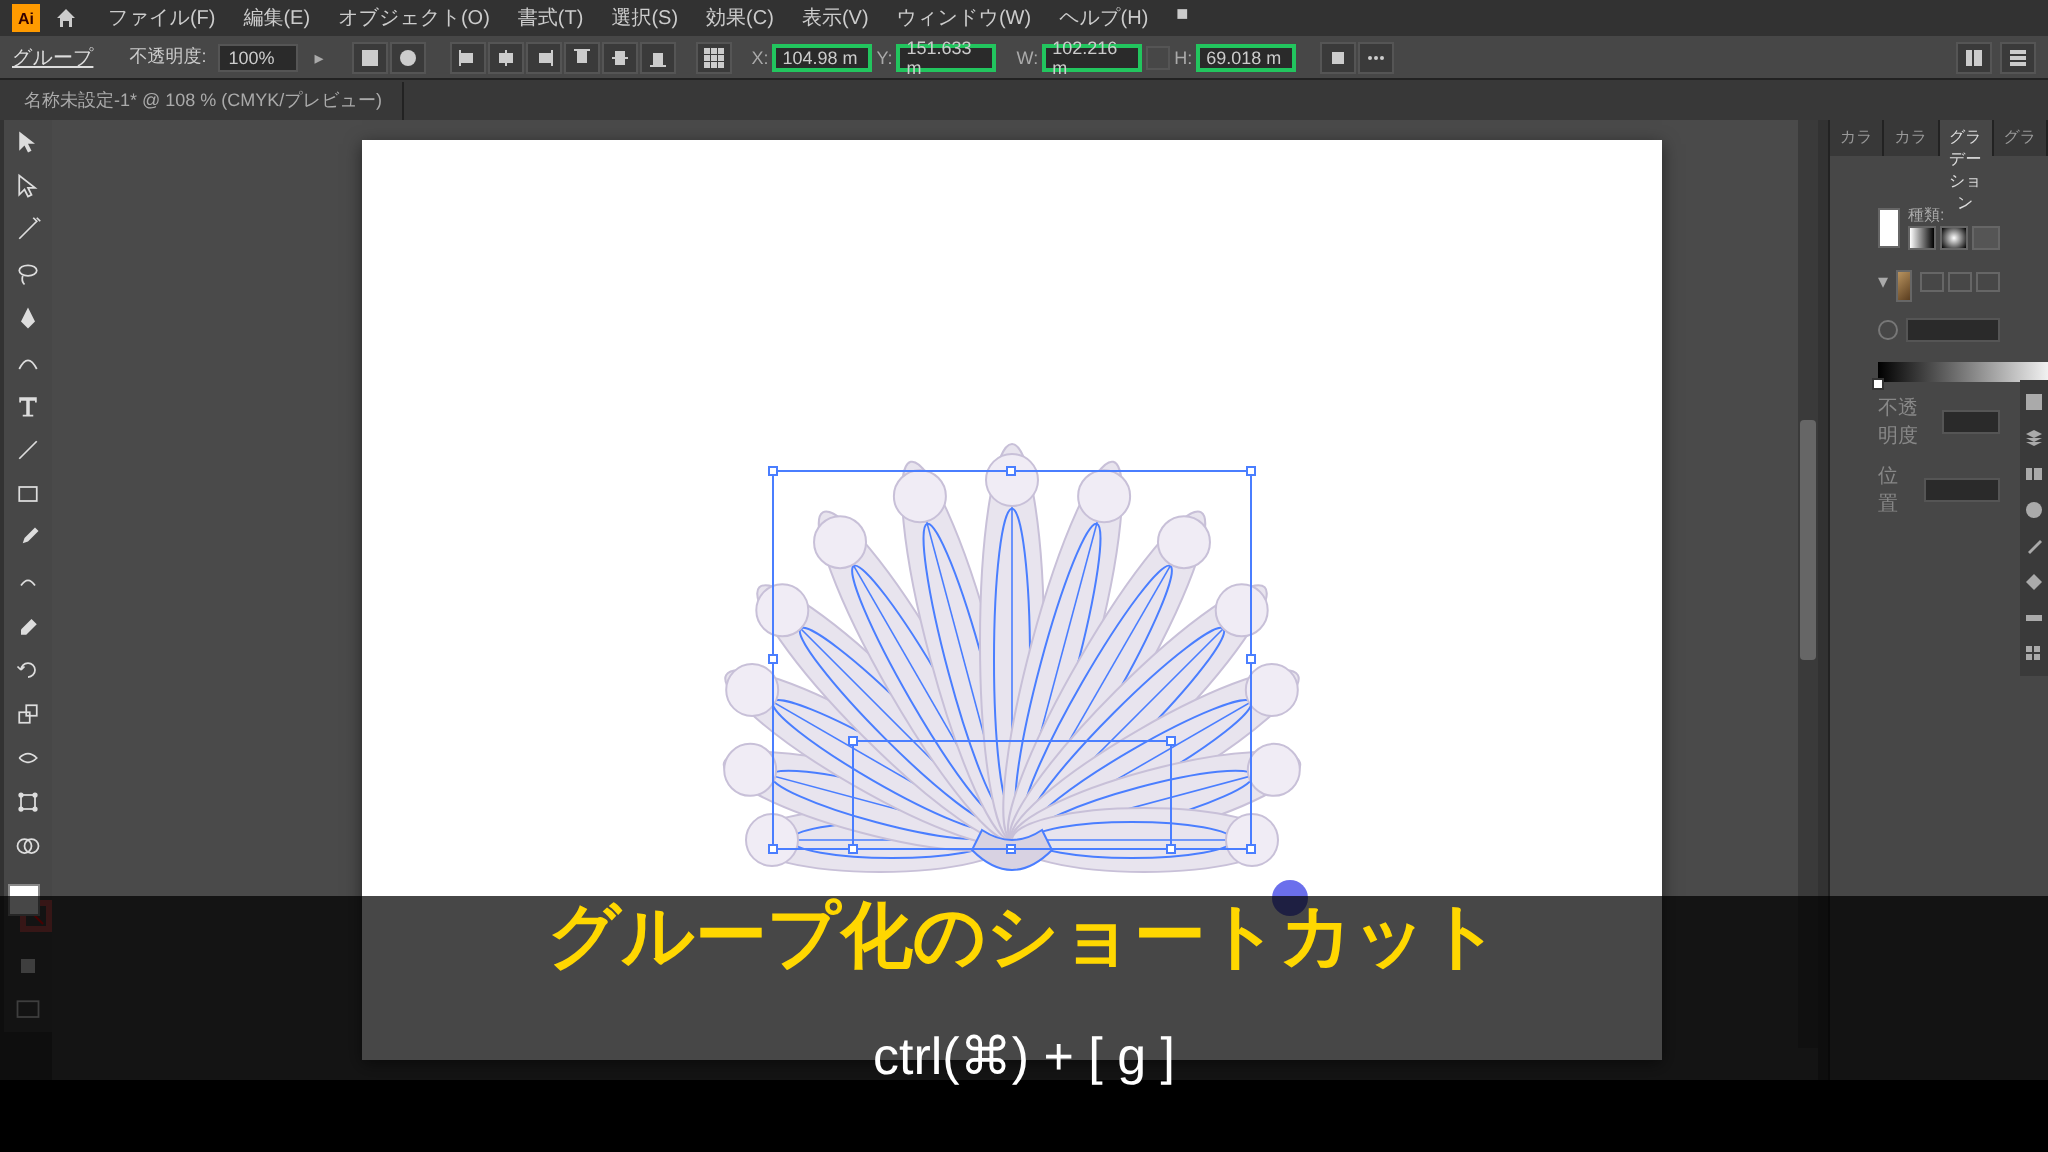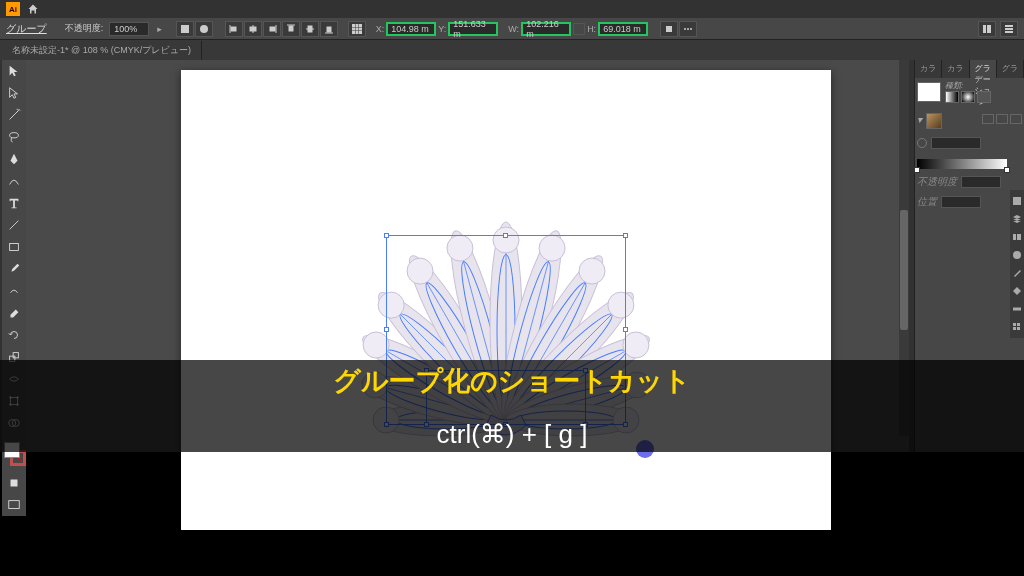--- a/index.html
+++ b/index.html
@@ -1,17 +1,17 @@
 <!DOCTYPE html>
 <html><head>
 <meta charset="utf-8">
 <style>
 * { margin: 0; padding: 0; box-sizing: border-box; }
 body { font-family: "Meiryo", "MS PGothic", sans-serif; background: #000; overflow: hidden; width: 1024px; height: 576px; }
-.app { width: 1024px; height: 452px; background: #323232; position: relative; }
+.app { width: 1024px; height: 540px; background: #323232; position: relative; }
 .titlebar { height: 18px; background: #323232; display: flex; align-items: center; padding: 0 6px; }
 .ai-icon { width: 14px; height: 14px; background: #ff9a00; color: #330000; font-size: 8px; font-weight: bold; display: flex; align-items: center; justify-content: center; margin-right: 6px; }
 .home-icon { width: 14px; height: 14px; margin-right: 8px; display: flex; align-items: center; justify-content: center; }
 .home-icon svg { width: 12px; height: 12px; }
 .menubar { display: flex; gap: 2px; }
 .menubar span { color: #ccc; font-size: 10px; padding: 2px 6px; cursor: pointer; }
 .titlebar-right { margin-left: auto; display: flex; align-items: center; gap: 8px; }
 .avatar { width: 14px; height: 14px; background: #555; border-radius: 50%; }
 .search-box { width: 150px; height: 14px; background: #2a2a2a; border: 1px solid #555; display: flex; align-items: center; padding: 0 4px; }
 .search-box span { color: #888; font-size: 9px; }
@@ -56,51 +56,63 @@
 .fill-sw { position: absolute; width: 16px; height: 16px; background: #fff; border: 1px solid #888; left: 2px; top: 2px; }
 .stroke-sw { position: absolute; width: 16px; height: 16px; background: transparent; border: 3px solid #c05050; left: 8px; top: 10px; box-sizing: border-box; }
 .stroke-sw::after { content: ""; position: absolute; left: 0; right: 0; top: 50%; height: 1px; background: red; transform: rotate(45deg); }
 
 .rightpanel { position: absolute; right: 0; top: 60px; width: 110px; bottom: 0; background: #474747; border-left: 1px solid #222; }
 .collapsed-icons { position: absolute; right: 0; top: 130px; width: 14px; background: #3a3a3a; display: flex; flex-direction: column; gap: 4px; padding: 4px 0; }
 .collapsed-icons .ci { width: 14px; height: 14px; display: flex; align-items: center; justify-content: center; }
 .panel-tabs { display: flex; height: 18px; }
 .panel-tab { flex: 1; text-align: center; font-size: 8px; color: #999; padding: 3px 1px; background: #383838; border-right: 1px solid #222; }
 .panel-tab.active { background: #474747; color: #ddd; }
-.panel-body { padding: 2px; font-style: italic; }
+.panel-body { padding: 24px; }
 .swatch-row { display: flex; align-items: center; gap: 4px; margin-bottom: 6px; }
 .swatch-big { width: 24px; height: 20px; border: 1px solid #666; background: #fff; }
 .panel-label { color: #aaa; font-size: 8px; }
 .grad-presets { display: flex; gap: 2px; }
 .grad-preset { width: 14px; height: 12px; border: 1px solid #666; background: linear-gradient(90deg, #000, #fff); }
 .swatch-small { width: 16px; height: 16px; border: 1px solid #666; background: linear-gradient(135deg, #b8935f, #5a3d1f); margin-top: 4px; }
 .grad-slider { width: 90px; height: 10px; background: linear-gradient(90deg, #000, #fff); margin-top: 10px; position: relative; }
 .grad-stop { position: absolute; bottom: -4px; width: 6px; height: 6px; background: #fff; border: 1px solid #333; }
 .field-row { display: flex; align-items: center; margin-top: 6px; gap: 4px; }
 .field-row .fl { color: #888; font-size: 10px; }
 .field-row .fi { width: 40px; height: 12px; background: #2a2a2a; border: 1px solid #555; }
 
 .subtitle-overlay { position: absolute; left: 0; right: 0; bottom: 0; height: 92px; background: rgba(0,0,0,0.72); display: flex; flex-direction: column; align-items: center; justify-content: center; }
-.sub1 { color: #ffd700; font-size: 27px; font-weight: bold; }
+.sub1 { color: #ffd700; font-size: 36px; font-weight: bold; }
 .sub2 { color: #fff; font-size: 26px; margin-top: 20px; }
 
 .vscroll { position: absolute; right: 0; top: 0; bottom: 16px; width: 10px; background: #3a3a3a; }
 .vscroll-thumb { position: absolute; left: 1px; right: 1px; top: 150px; height: 120px; background: #666; border-radius: 2px; }
 </style>
 </head>
 <body>
 
 <div class="app">
 
   <div class="titlebar">
     <div class="ai-icon">Ai</div>
     <div class="home-icon">
       <svg viewBox="0 0 16 16" fill="#ccc">
           <path d="M8 2 L14 8 L12 8 L12 14 L10 14 L10 10 L6 10 L6 14 L4 14 L4 8 L2 8 Z"></path>
         </svg>
+    </div>
+    <div class="menubar">
+      <span>ファイル(F)</span>
+      <span>編集(E)</span>
+      <span>オブジェクト(O)</span>
+      <span>書式(T)</span>
+      <span>選択(S)</span>
+      <span>効果(C)</span>
+      <span>表示(V)</span>
+      <span>ウィンドウ(W)</span>
+      <span>ヘルプ(H)</span>
+      <span>■</span>
     </div>
   </div>
 
   <div class="controlbar">
     <span class="ctrl-label">グループ</span>
     <span class="opacity-label">不透明度:</span>
     <span class="opacity-box">100%</span>
     <span style="color:#aaa;font-size:9px;margin-left:2px">▸</span>
     <span class="ctrl-icons" style="margin-left:8px">
       <span class="ctrl-icon">

